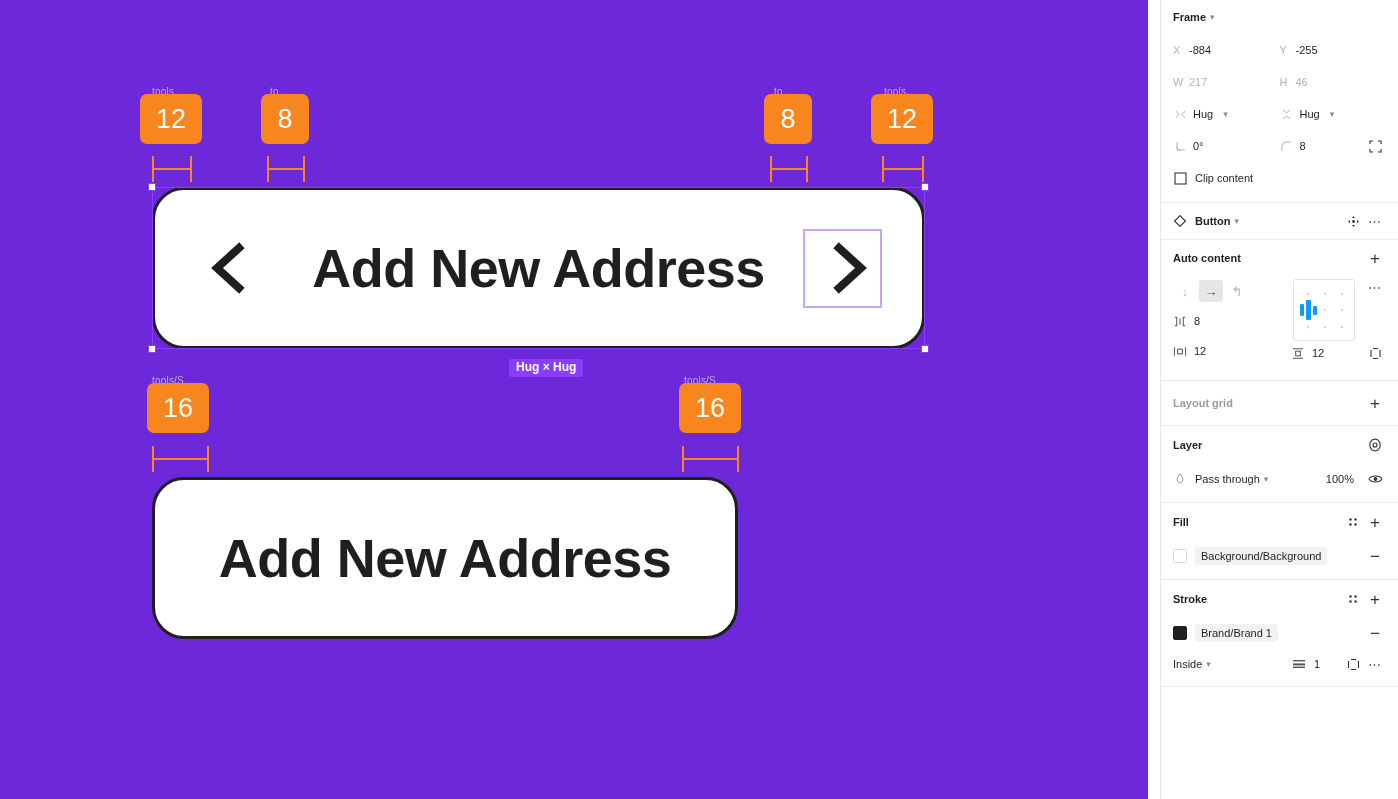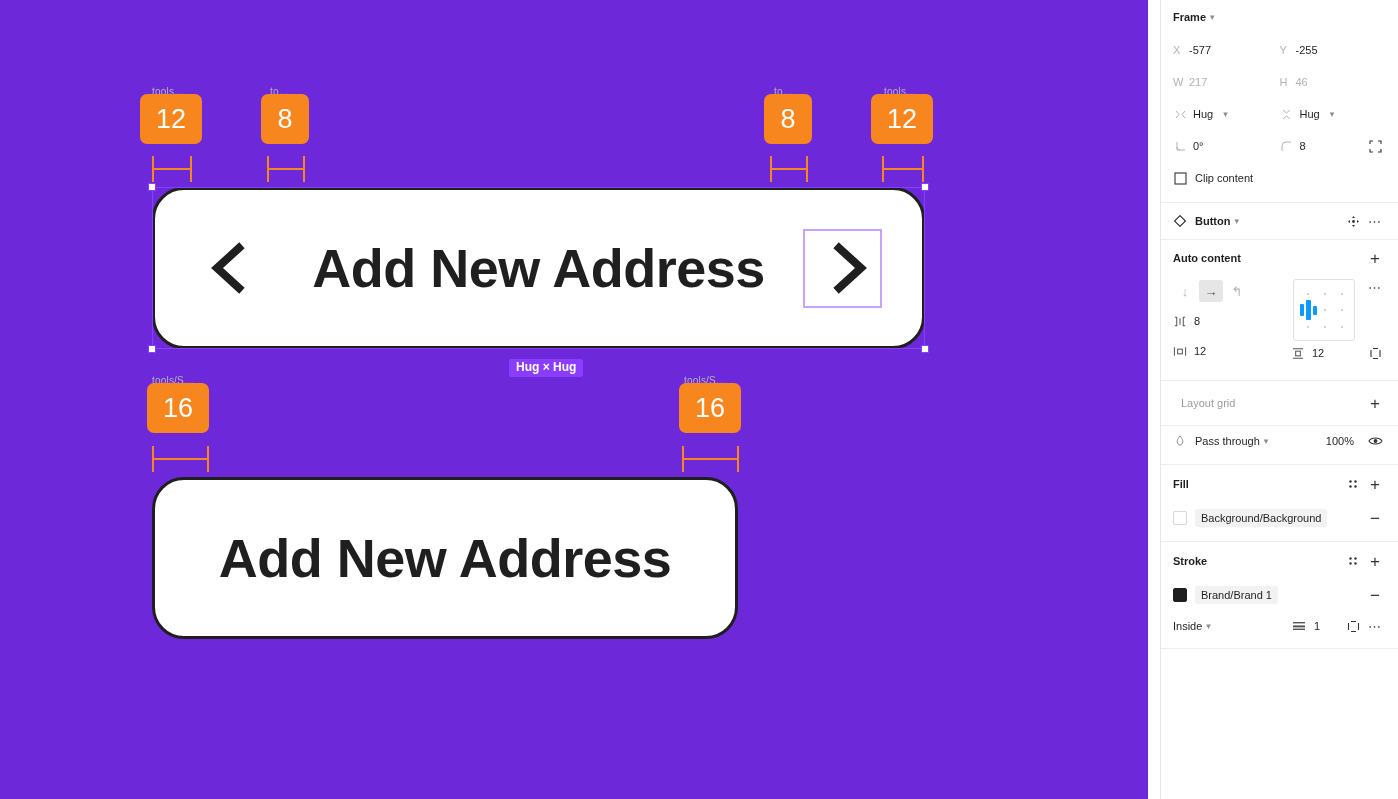--- a/index.html
+++ b/index.html
@@ -352,21 +352,21 @@
 
     <div class="sec">
       <div class="sec-head">
         <span class="sec-title">Frame</span>
         <span class="chev-dn">▾</span>
       </div>
 
       <div class="row">
         <div class="field">
           <span class="f-label">X</span>
-          <span class="f-val">-577</span>
+          <span class="f-val">-884</span>
         </div>
         <div class="field">
           <span class="f-label">Y</span>
           <span class="f-val">-255</span>
         </div>
       </div>
 
       <div class="row">
         <div class="field">
           <span class="f-label" style="color:#b3b3b3">W</span>
@@ -526,27 +526,37 @@
           <svg width="13" height="13" viewBox="0 0 13 13">
               <path d="M2,3 L2,10 M4,1.5 L9,1.5 M11,3 L11,10 M4,11.5 L9,11.5" stroke="#333" stroke-width="1.1" fill="none"></path>
             </svg>
         </span>
       </div>
       <div style="height:10px;"></div>
     </div>
 
     <div class="sec sec-div">
       <div class="sec-head" style="height:44px;">
-        <span class="sec-title" style="color:#9b9b9b; font-weight:normal;margin-left:8px;">Layout grid</span>
+        <span class="sec-title" style="color:#9b9b9b; font-weight:bold;">Layout grid</span>
         <span class="spacer"></span>
         <span class="icon-btn plus">+</span>
       </div>
     </div>
 
     <div class="sec sec-div">
+      <div class="sec-head" style="height:38px;">
+        <span class="sec-title">Layer</span>
+        <span class="spacer"></span>
+        <span class="icon-btn">
+          <svg width="14" height="14" viewBox="0 0 14 14">
+              <path d="M7,1 L10,2 L12,5 L12,9 L10,12 L7,13 L4,12 L2,9 L2,5 L4,2 Z" fill="none" stroke="#333" stroke-width="1.1"></path>
+              <circle cx="7" cy="7" r="2" fill="none" stroke="#333" stroke-width="1.1"></circle>
+            </svg>
+        </span>
+      </div>
       <div class="row" style="height:30px;">
         <span class="f-icon" style="margin-right:8px;">
           <svg width="12" height="12" viewBox="0 0 12 12">
               <path d="M6,1 C9,4.5 9.5,6.5 8,8.8 C6.8,10.6 5.2,10.6 4,8.8 C2.5,6.5 3,4.5 6,1 Z" fill="none" stroke="#8c8c8c" stroke-width="1"></path>
             </svg>
         </span>
         <span class="f-val">Pass through</span>
         <span class="chev-dn">▾</span>
         <span class="spacer"></span>
         <span class="pct">100%</span>

